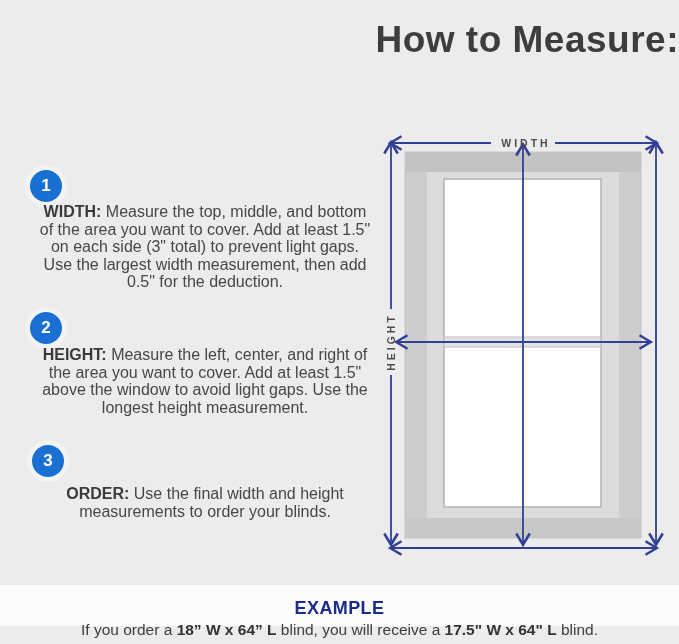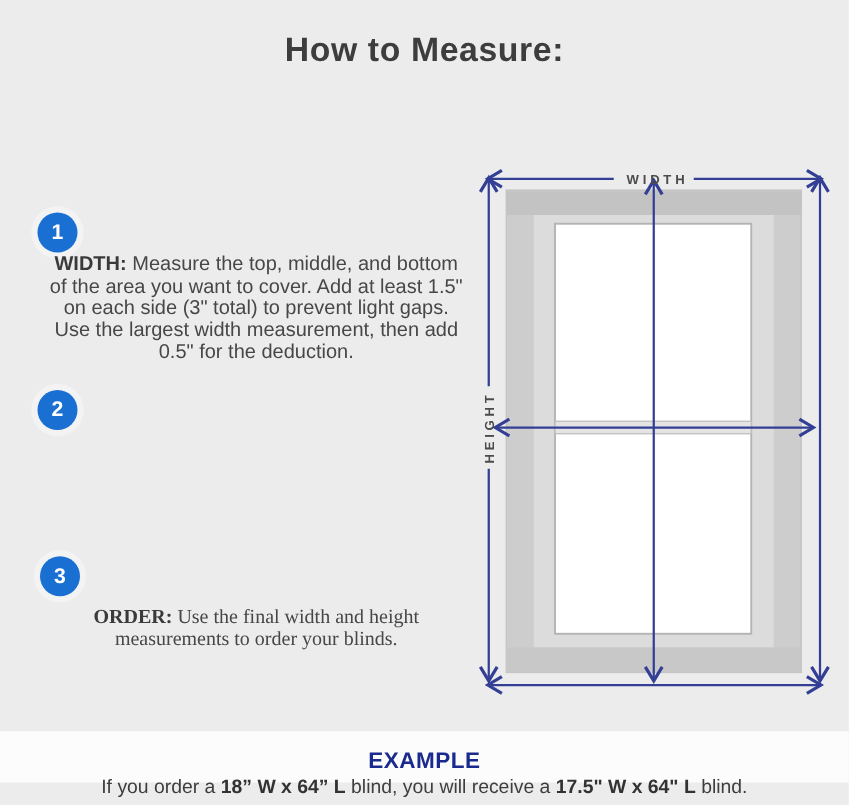--- a/index.html
+++ b/index.html
@@ -1,38 +1,38 @@
 <!DOCTYPE html>
 <html><head>
 <meta charset="utf-8">
 <style>
   html,body{margin:0;padding:0;}
   body{width:679px;height:644px;overflow:hidden;font-family:"Liberation Sans",sans-serif;}
   .page{position:relative;width:679px;height:644px;background:#ececec;}
 
   
   .hdr{position:absolute;top:22px;left:0;width:679px;text-align:center;}
-  .t1{font-size:27px;font-weight:600;color:#3d3d3d;letter-spacing:.5px;line-height:36px;}
+  .t1{font-size:37px;font-weight:600;color:#3d3d3d;letter-spacing:.5px;line-height:36px;text-align:right;}
   .t2{line-height:50px;margin-top:0;}
   .hl{font-size:46px;font-weight:800;letter-spacing:.5px;
       background:linear-gradient(180deg,#3b79e8 0%,#1a49b8 100%);
       -webkit-background-clip:text;background-clip:text;
       -webkit-text-fill-color:transparent;color:#2057c9;vertical-align:baseline;}
   .rest{font-size:32px;font-weight:600;color:#3d3d3d;letter-spacing:.5px;margin-left:8px;vertical-align:baseline;}
 
   
   .badge{position:absolute;width:32px;height:32px;border-radius:50%;
          background:#1a6fd3;color:#ffffff;font-size:17px;font-weight:700;
          display:flex;align-items:center;justify-content:center;
          box-shadow:0 0 0 5px rgba(255,255,255,.40);}
   .steptext{position:absolute;width:334px;font-size:16px;line-height:17.6px;color:#474747;text-align:center;}
   .steptext b{color:#3a3a3a;font-weight:700;}
   #b1{left:30px;top:170px;} #tx1{left:38px;top:203px;}
   #b2{left:30px;top:312px;} #tx2{left:38px;top:346px;}
-  #b3{left:32px;top:445px;} #tx3{left:38px;top:485px;font-family:Liberation Serif, serif;}
+  #b3{left:32px;top:445px;} #tx3{left:38px;top:485px;}
 
   
   .diagram{position:absolute;left:371px;top:125px;width:300px;height:440px;}
   .dimtext{font-size:10.5px;font-weight:600;letter-spacing:3px;fill:#4c4c4c;}
 
   
   .footer{position:absolute;left:0;top:585px;width:679px;height:41px;background:#fcfcfc;text-align:center;}
   .ex-title{margin-top:13px;font-size:18px;font-weight:700;color:#1b2a8e;letter-spacing:.4px;line-height:20px;}
   .ex-line{margin-top:3px;font-size:15.5px;color:#3e3e3e;line-height:18px;text-align:center;}
   .ex-line span{white-space:pre-wrap;}
@@ -47,20 +47,24 @@
     <div class="t1">How to Measure:</div>
   </div>
 
   <div class="badge" id="b1">1</div>
   <div class="steptext" id="tx1">
     <b>WIDTH:</b>
     <span>Measure the top, middle, and bottom of the area you want to cover. Add at least 1.5" on each side (3" total) to prevent light gaps. Use the largest width measurement, then add 0.5" for the deduction.</span>
   </div>
 
   <div class="badge" id="b2">2</div>
+  <div class="steptext" id="tx2">
+    <b>HEIGHT:</b>
+    <span>Measure the left, center, and right of the area you want to cover. Add at least 1.5" above the window to avoid light gaps. Use the longest height measurement.</span>
+  </div>
 
   <div class="badge" id="b3">3</div>
   <div class="steptext" id="tx3">
     <b>ORDER:</b>
     <span>Use the final width and height measurements to order your blinds.</span>
   </div>
 
   <svg class="diagram" viewBox="0 0 300 440">
     <defs>
       <marker id="ah" viewBox="0 0 12 12" refX="9" refY="6" markerWidth="10" markerHeight="10" orient="auto-start-reverse">

